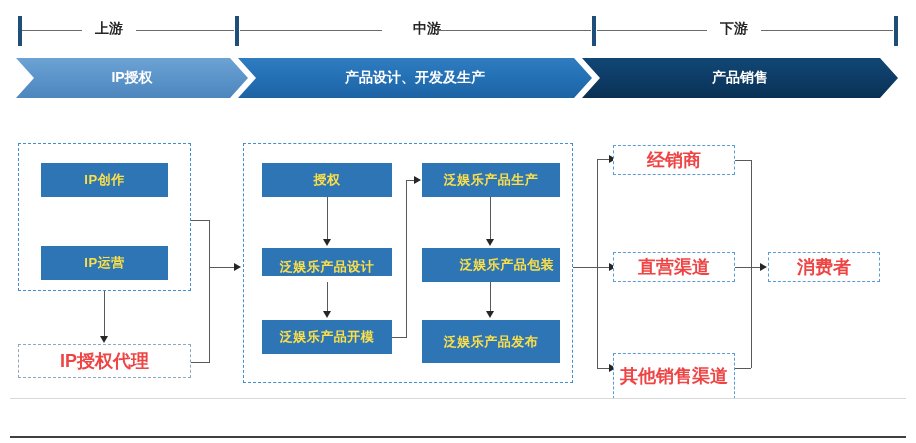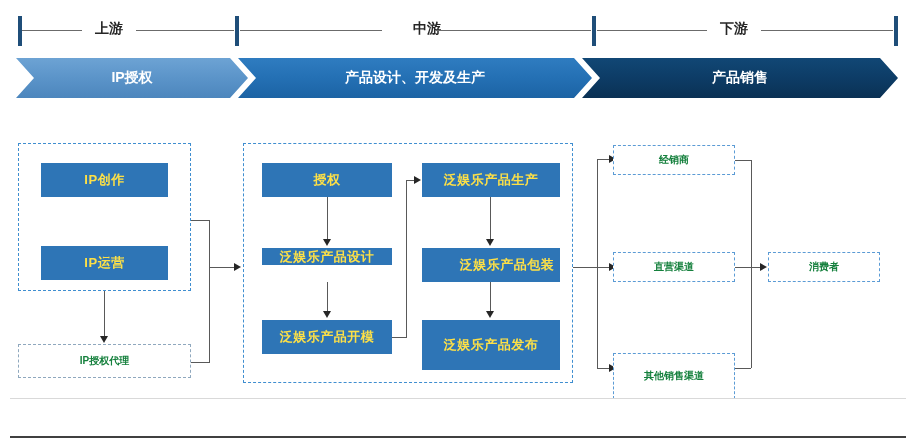--- a/index.html
+++ b/index.html
@@ -51,21 +51,21 @@
     color:#fde047;font-size:13px;font-weight:bold;white-space:nowrap;
     letter-spacing:0.5px;
   }
 
   
   .dbox{
     position:absolute;box-sizing:border-box;
     border:1px dashed #5b9bd5;
     background:#ffffff;
     display:flex;align-items:center;justify-content:center;
-    color:#15803d;font-size:10px;font-weight:bold;white-space:nowrap;
+    color:#ef4444;font-size:18px;font-weight:bold;white-space:nowrap;
   }
   .dbox.gray{border-color:#8fa8be;}
 
   
   .ln{position:absolute;background:#595959;}
   .lnh{height:1px;}
   .lnv{width:1px;}
   .arw{position:absolute;width:0;height:0;}
   .arw.r{border-top:4px solid transparent;border-bottom:4px solid transparent;border-left:7px solid #262626;}
   .arw.d{border-left:4px solid transparent;border-right:4px solid transparent;border-top:7px solid #262626;}
@@ -135,34 +135,34 @@
   <div class="ln lnh" style="left:191px;top:362px;width:18px;"></div>
   <div class="ln lnv" style="left:209px;top:220px;height:143px;"></div>
   <div class="ln lnh" style="left:209px;top:267px;width:27px;"></div>
   <div class="arw r" style="left:234px;top:263px;"></div>
 
   <div class="group" style="left:243px;top:143px;width:330px;height:240px;"></div>
 
   <div class="bbox" style="left:262px;top:163px;width:130px;height:34px;justify-content:center;">
     <span>授权</span>
   </div>
-  <div class="bbox" style="left:262px;top:248px;width:130px;height:17px;">
+  <div class="bbox" style="left:262px;top:248px;width:130px;height:28px;align-items:flex-end;">
     <span>泛娱乐产品设计</span>
   </div>
   <div class="bbox" style="left:262px;top:320px;width:130px;height:34px;">
     <span>泛娱乐产品开模</span>
   </div>
 
   <div class="bbox" style="left:422px;top:163px;width:138px;height:34px;">
     <span>泛娱乐产品生产</span>
   </div>
   <div class="bbox" style="left:422px;top:248px;width:138px;height:34px;padding-left:32px;">
     <span>泛娱乐产品包装</span>
   </div>
-  <div class="bbox" style="left:422px;top:320px;width:138px;height:50px;">
+  <div class="bbox" style="left:422px;top:320px;width:138px;height:43px;">
     <span>泛娱乐产品发布</span>
   </div>
 
   <div class="ln lnv" style="left:327px;top:197px;height:43px;"></div>
   <div class="arw d" style="left:323px;top:239px;"></div>
 
   <div class="ln lnv" style="left:327px;top:282px;height:30px;"></div>
   <div class="arw d" style="left:323px;top:311px;"></div>
 
   <div class="ln lnh" style="left:392px;top:337px;width:14px;"></div>

